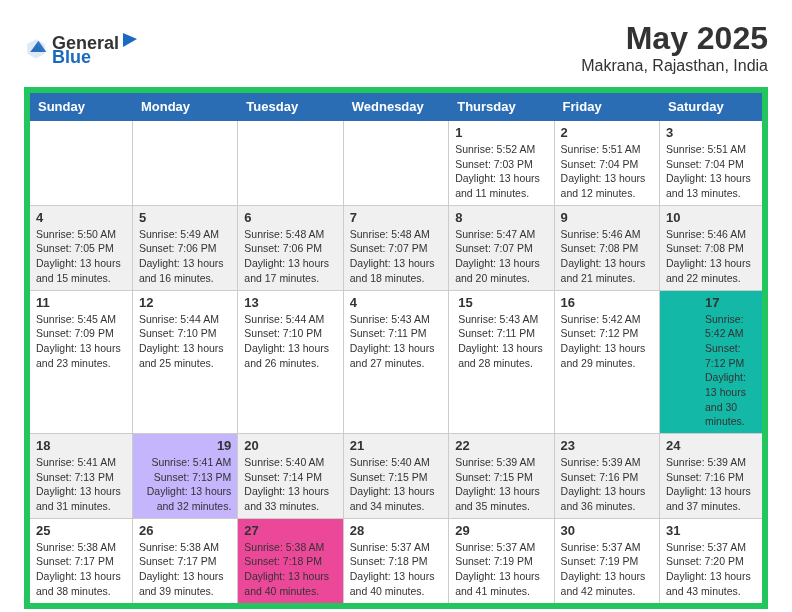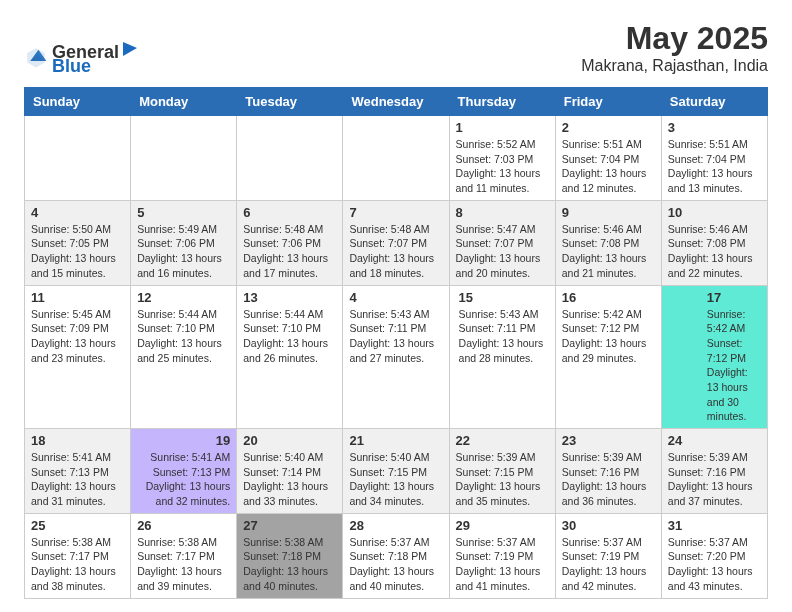--- a/index.html
+++ b/index.html
@@ -9,21 +9,21 @@
       width: 792px;
       min-height: 612px;
     }
     .page {
       width: 792px;
       padding: 20px 24px;
     }
     .header {
       display: flex;
       justify-content: space-between;
-      align-items: flex-end;
+      align-items: center;
       margin-bottom: 12px;
     }
     .logo {
       display: flex;
       align-items: center;
       gap: 4px;
     }
     .logo-text {
       font-size: 18px;
       font-weight: bold;
@@ -44,21 +44,21 @@
       font-weight: bold;
       color: #333;
     }
     .subtitle {
       font-size: 16px;
       color: #333;
     }
     .calendar {
       width: 100%;
       border-collapse: collapse;
-      border: 1px solid #22c55e;
+      border: 6px solid #22c55e;
     }
     .calendar th {
       background-color: #2a6db5;
       color: #fff;
       text-align: left;
       padding: 6px 8px;
       font-size: 13px;
       border: 1px solid #2a6db5;
     }
     .calendar td {
@@ -198,21 +198,21 @@
             <div class="day-info">Sunrise: 5:43 AM<br>Sunset: 7:11 PM<br>Daylight: 13 hours<br>and 27 minutes.</div>
           </td>
           <td style="background: rgb(255, 255, 255); padding-left: 9px;">
             <span class="day-number">15</span>
             <div class="day-info">Sunrise: 5:43 AM<br>Sunset: 7:11 PM<br>Daylight: 13 hours<br>and 28 minutes.</div>
           </td>
           <td style="background: rgb(255, 255, 255);">
             <span class="day-number">16</span>
             <div class="day-info">Sunrise: 5:42 AM<br>Sunset: 7:12 PM<br>Daylight: 13 hours<br>and 29 minutes.</div>
           </td>
-          <td style="background: #5eead4; padding-left: 45px;">
+          <td style="background: #14b8a6; padding-left: 45px;">
             <span class="day-number">17</span>
             <div class="day-info">Sunrise: 5:42 AM<br>Sunset: 7:12 PM<br>Daylight: 13 hours<br>and 30 minutes.</div>
           </td>
         </tr>
         <tr>
           <td style="background: rgb(240, 240, 240);">
             <span class="day-number">18</span>
             <div class="day-info">Sunrise: 5:41 AM<br>Sunset: 7:13 PM<br>Daylight: 13 hours<br>and 31 minutes.</div>
           </td>
           <td style="background: #c4b5fd; text-align: right;">
@@ -242,21 +242,21 @@
         </tr>
         <tr>
           <td style="background: rgb(255, 255, 255);">
             <span class="day-number">25</span>
             <div class="day-info">Sunrise: 5:38 AM<br>Sunset: 7:17 PM<br>Daylight: 13 hours<br>and 38 minutes.</div>
           </td>
           <td style="background: rgb(255, 255, 255);">
             <span class="day-number">26</span>
             <div class="day-info">Sunrise: 5:38 AM<br>Sunset: 7:17 PM<br>Daylight: 13 hours<br>and 39 minutes.</div>
           </td>
-          <td style="background: #a3a3a3;">
+          <td style="background: #ec4899;">
             <span class="day-number">27</span>
             <div class="day-info">Sunrise: 5:38 AM<br>Sunset: 7:18 PM<br>Daylight: 13 hours<br>and 40 minutes.</div>
           </td>
           <td style="background: rgb(255, 255, 255);">
             <span class="day-number">28</span>
             <div class="day-info">Sunrise: 5:37 AM<br>Sunset: 7:18 PM<br>Daylight: 13 hours<br>and 40 minutes.</div>
           </td>
           <td style="background: rgb(255, 255, 255); margin-top: 13px;">
             <span class="day-number">29</span>
             <div class="day-info">Sunrise: 5:37 AM<br>Sunset: 7:19 PM<br>Daylight: 13 hours<br>and 41 minutes.</div>

